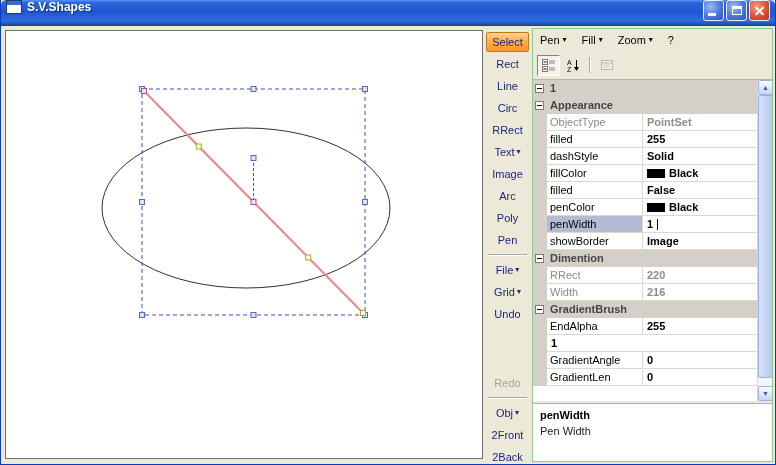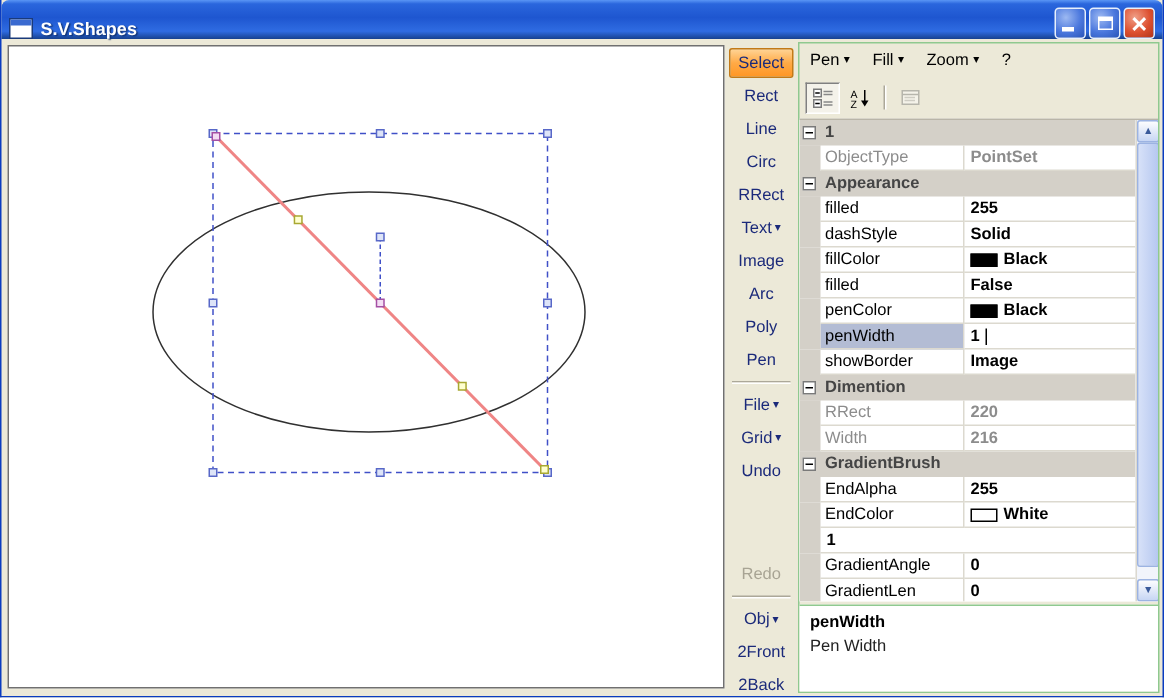--- a/index.html
+++ b/index.html
@@ -1,21 +1,21 @@
 <!DOCTYPE html>
 <html><head>
 <meta charset="utf-8">
 <style>
   * { margin:0; padding:0; box-sizing:border-box; }
   html,body { width:776px; height:465px; overflow:hidden; }
   body { font-family:"Liberation Sans","DejaVu Sans",sans-serif; font-size:11px; background:#ece9d8; position:relative; }
   .window { position:absolute; inset:0; background:#ece9d8; border:1px solid #0a3cc0; border-top:none; }
   .titlebar { position:absolute; left:0; top:0; right:0; height:26px;
     background:linear-gradient(180deg,#5a96f5 0%,#2a66dd 10%,#1e56d0 45%,#2f6ce2 80%,#16418f 100%);
-    display:flex; align-items:flex-end; padding:0 5px; border-radius:5px 5px 0 0; }
+    display:flex; align-items:flex-start; padding:0 5px; border-radius:5px 5px 0 0; }
   .app-icon { width:16px; height:14px; background:#fff; border:1px solid #1a3a7a; position:relative; flex:none; }
   .app-icon::before { content:''; position:absolute; left:0; right:0; top:0; height:4px; background:#3a6ad0; }
   .title-text { color:#fff; font-weight:bold; font-size:12px; margin-left:5px; text-shadow:1px 1px 1px #10306e; }
   .title-buttons { margin-left:auto; display:flex; gap:2px; }
   .tb-btn { width:21px; height:21px; border-radius:3px; border:1px solid #e8f0fc; position:relative; }
   .tb-btn.blue { background:radial-gradient(circle at 35% 30%, #9db9f2 0%, #4a77dd 55%, #2a55b8 100%); }
   .tb-btn.red { background:radial-gradient(circle at 35% 30%, #f0a088 0%, #dd5030 55%, #b03318 100%); }
   .glyph-min { position:absolute; left:4px; bottom:4px; width:8px; height:3px; background:#fff; }
   .glyph-max { position:absolute; left:5px; top:5px; width:10px; height:9px; border:1px solid #fff; border-top:3px solid #fff; }
   .glyph-close-a,.glyph-close-b { position:absolute; left:4px; top:9px; width:11px; height:2px; background:#fff; }
@@ -223,33 +223,33 @@
         </div>
       </div>
       <div class="pg-grid">
         <div class="rows">
             <div class="pg-row category">
               <div class="indent">
                 <span class="glyph-box"></span>
               </div>
               <div class="cat-label">1</div>
             </div>
-            <div class="pg-row prop disabled">
-              <div class="indent"></div>
-              <div class="name-cell">ObjectType</div>
-              <div class="value-cell">
-                <span>PointSet</span>
-              </div>
-            </div>
             <div class="pg-row category">
               <div class="indent">
                 <span class="glyph-box"></span>
               </div>
               <div class="cat-label">Appearance</div>
             </div>
+            <div class="pg-row prop disabled">
+              <div class="indent"></div>
+              <div class="name-cell">ObjectType</div>
+              <div class="value-cell">
+                <span>PointSet</span>
+              </div>
+            </div>
             <div class="pg-row prop">
               <div class="indent"></div>
               <div class="name-cell">filled</div>
               <div class="value-cell">
                 <span>255</span>
               </div>
             </div>
             <div class="pg-row prop">
               <div class="indent"></div>
               <div class="name-cell">dashStyle</div>
@@ -319,28 +319,20 @@
               <div class="indent">
                 <span class="glyph-box"></span>
               </div>
               <div class="cat-label">GradientBrush</div>
             </div>
             <div class="pg-row prop">
               <div class="indent"></div>
               <div class="name-cell">EndAlpha</div>
               <div class="value-cell">
                 <span>255</span>
-              </div>
-            </div>
-            <div class="pg-row prop">
-              <div class="indent"></div>
-              <div class="name-cell">EndColor</div>
-              <div class="value-cell">
-                <span class="swatch" style="background: rgb(255, 255, 255);"></span>
-                <span>White</span>
               </div>
             </div>
             <div class="pg-row prop">
               <div class="indent"></div>
               <div class="value-cell">
                 <span>1</span>
               </div>
             </div>
             <div class="pg-row prop">
               <div class="indent"></div>

